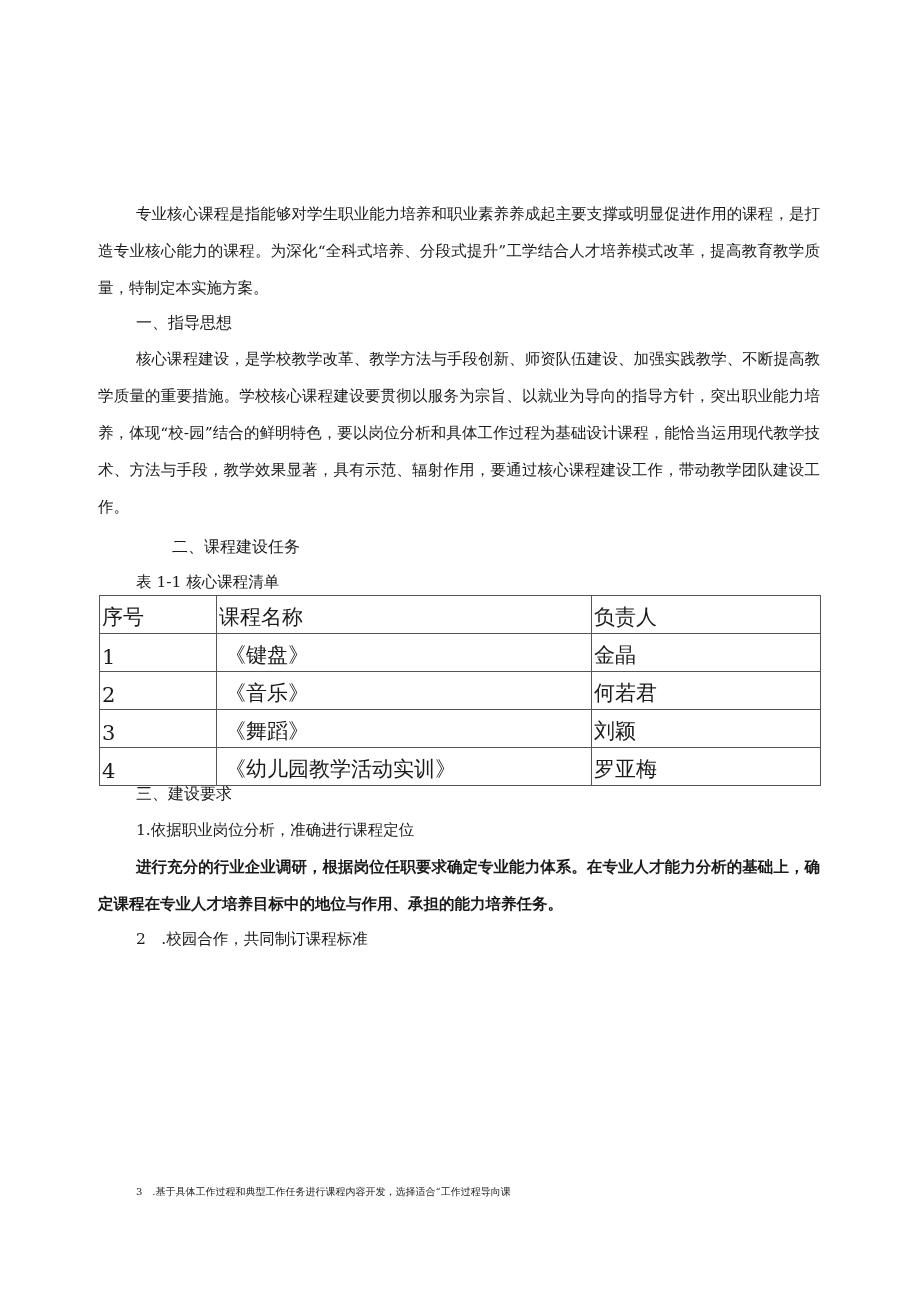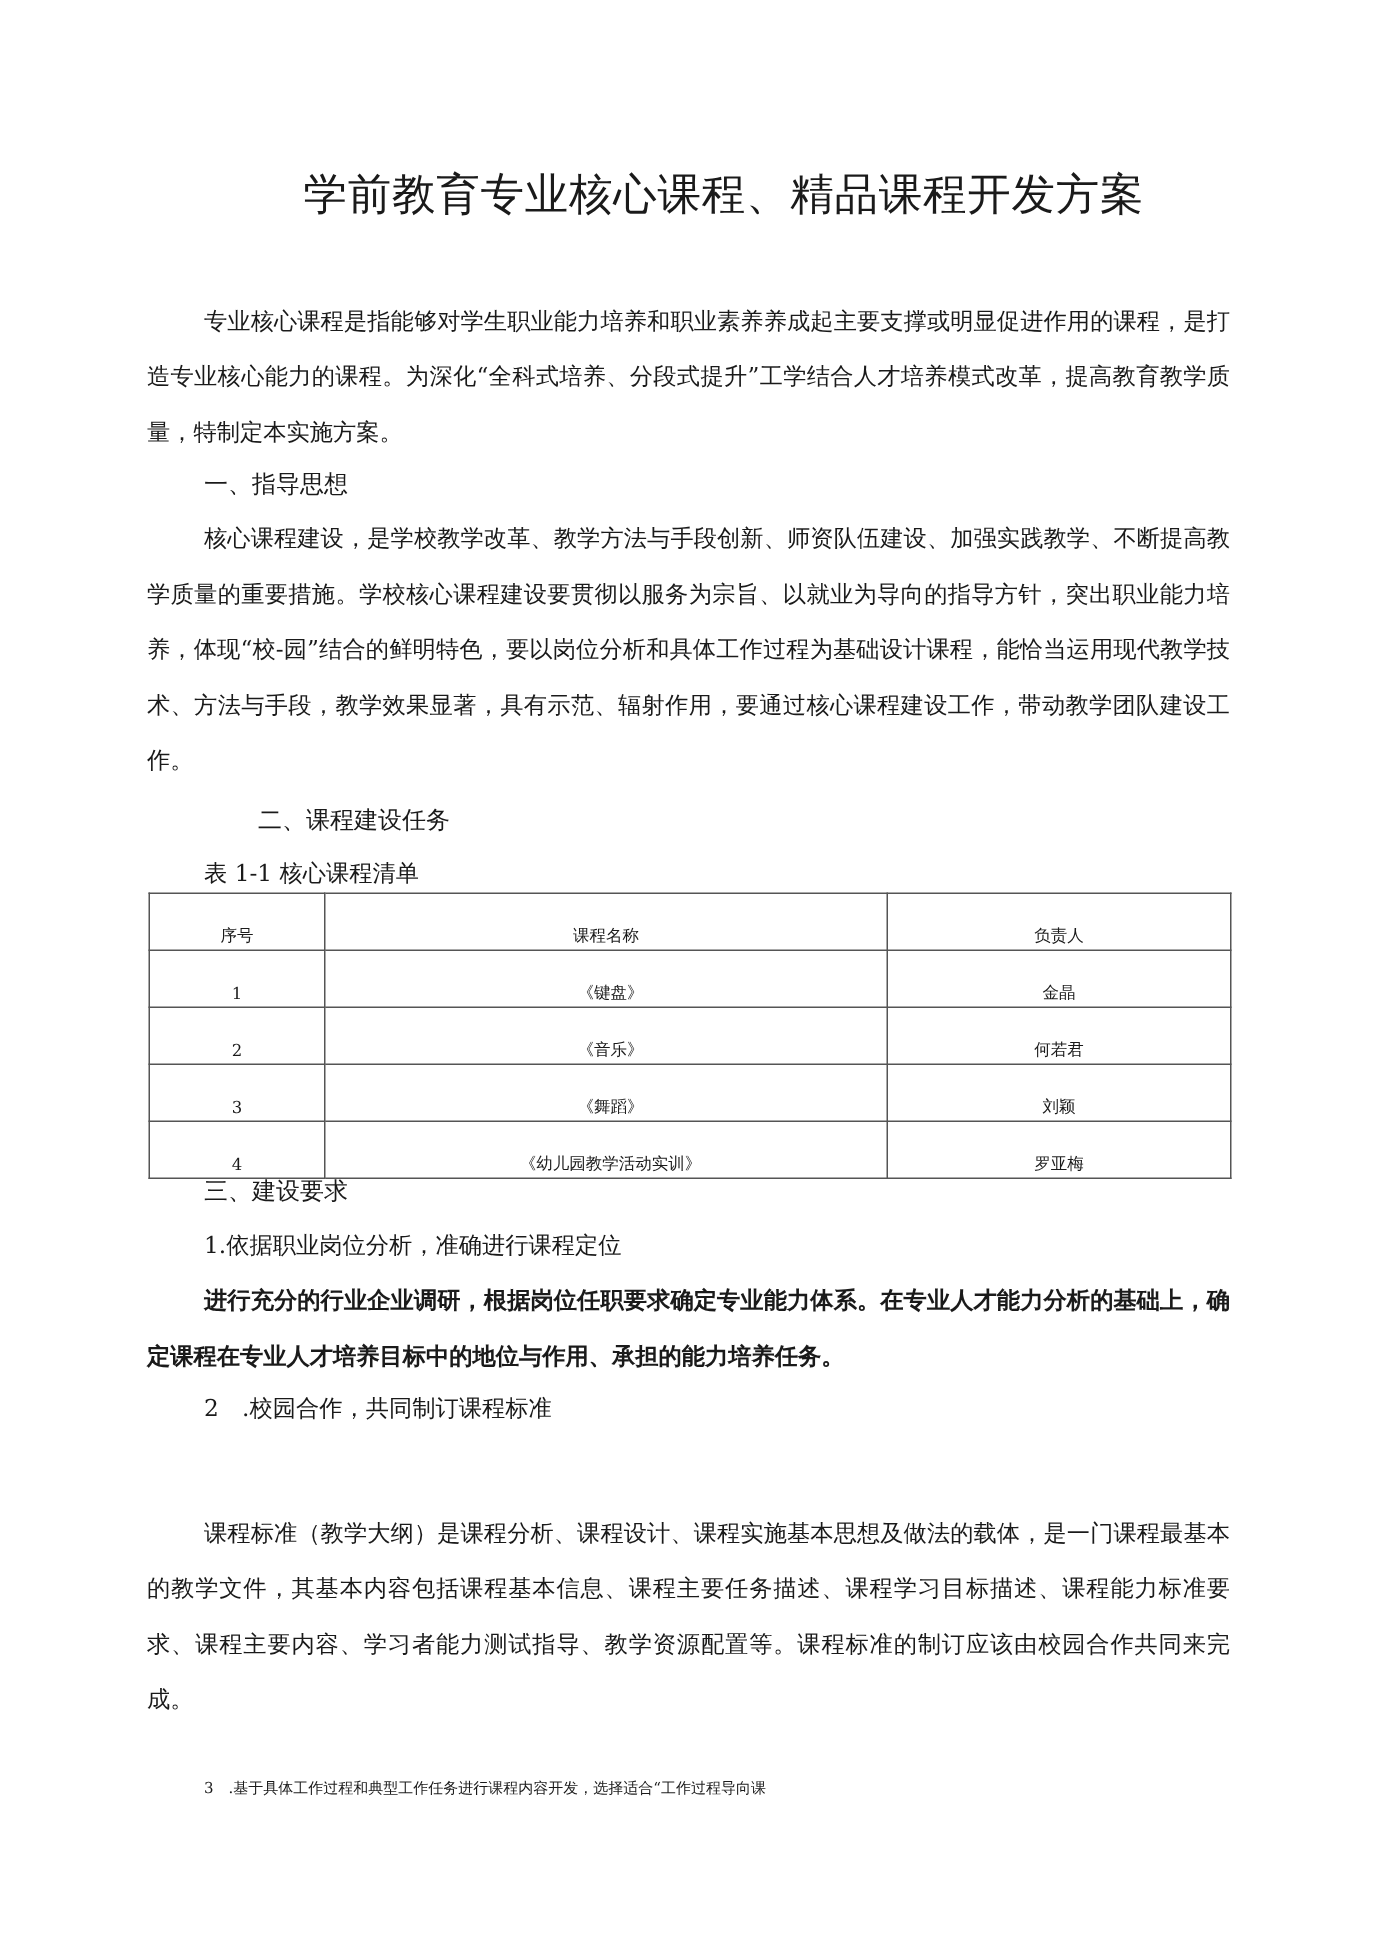--- a/index.html
+++ b/index.html
@@ -6,32 +6,31 @@
   body { width: 920px; height: 1301px; position: relative; overflow: hidden;
          font-family: "DejaVu Serif", "Liberation Serif", serif; color: #1a1a1a; }
   .page { position: absolute; left: 0; top: 0; width: 920px; height: 1301px; }
   .title { position: absolute; left: 0; width: 920px; top: 110px; text-align: center;
            font-size: 29px; letter-spacing: 0.5px; padding-left: 45px; box-sizing: border-box; }
   .para { position: absolute; left: 98px; width: 722px; font-size: 15.5px;
           line-height: 37px; text-align: justify; text-indent: 38px; margin: 0; }
   .head { position: absolute; left: 136px; font-size: 16px; margin: 0; }
   .caption { position: absolute; left: 136px; font-size: 15.5px; }
   table.core { position: absolute; left: 99px; top: 595px; width: 722px; border-collapse: collapse;
-               font-size: 11px; text-align: center; }
+               font-size: 21px; }
   table.core td { border: 1.5px solid #555; height: 35px; padding: 0 2px; vertical-align: bottom;
                   padding-bottom: 2px; }
   table.core td.c1 { width: 112px; }
   table.core td.c2 { width: 364px; }
   table.core td.cname { padding-left: 8px; }
 </style>
 </head>
 <body>
 
 <div class="page">
-  <div class="title">学前教育专业核心课程、精品课程开发方案</div>
 
   <p class="para" style="top:196px;">专业核心课程是指能够对学生职业能力培养和职业素养养成起主要支撑或明显促进作用的课程，是打造专业核心能力的课程。为深化“全科式培养、分段式提升”工学结合人才培养模式改革，提高教育教学质量，特制定本实施方案。</p>
 
   <p class="head" style="top:313px;">一、指导思想</p>
   <p class="para" style="top:341px;">核心课程建设，是学校教学改革、教学方法与手段创新、师资队伍建设、加强实践教学、不断提高教学质量的重要措施。学校核心课程建设要贯彻以服务为宗旨、以就业为导向的指导方针，突出职业能力培养，体现“校-园”结合的鲜明特色，要以岗位分析和具体工作过程为基础设计课程，能恰当运用现代教学技术、方法与手段，教学效果显著，具有示范、辐射作用，要通过核心课程建设工作，带动教学团队建设工作。</p>
 
   <p class="head" style="top:537px;margin-left:36px;">二、课程建设任务</p>
   <div class="caption" style="top:572px;">表 1-1 核心课程清单</div>
 
   <table class="core">
@@ -61,15 +60,14 @@
       <td class="c2 cname">《幼儿园教学活动实训》</td>
       <td>罗亚梅</td>
     </tr>
   </tbody>
     </table>
 
   <p class="head" style="top:784px;">三、建设要求</p>
   <p class="head" style="top:820px; font-size:15.5px;">1.依据职业岗位分析，准确进行课程定位</p>
   <p class="para" style="top:848px;font-weight:bold;">进行充分的行业企业调研，根据岗位任职要求确定专业能力体系。在专业人才能力分析的基础上，确定课程在专业人才培养目标中的地位与作用、承担的能力培养任务。</p>
   <p class="head" style="top:929px; font-size:15.5px;">2　.校园合作，共同制订课程标准</p>
-  <p class="para" style="top:1004px;">课程标准（教学大纲）是课程分析、课程设计、课程实施基本思想及做法的载体，是一门课程最基本的教学文件，其基本内容包括课程基本信息、课程主要任务描述、课程学习目标描述、课程能力标准要求、课程主要内容、学习者能力测试指导、教学资源配置等。课程标准的制订应该由校园合作共同来完成。</p>
   <p class="head" style="top:1185px; font-size:10px;">3　.基于具体工作过程和典型工作任务进行课程内容开发，选择适合“工作过程导向课</p>
 </div>
 
 </body></html>

